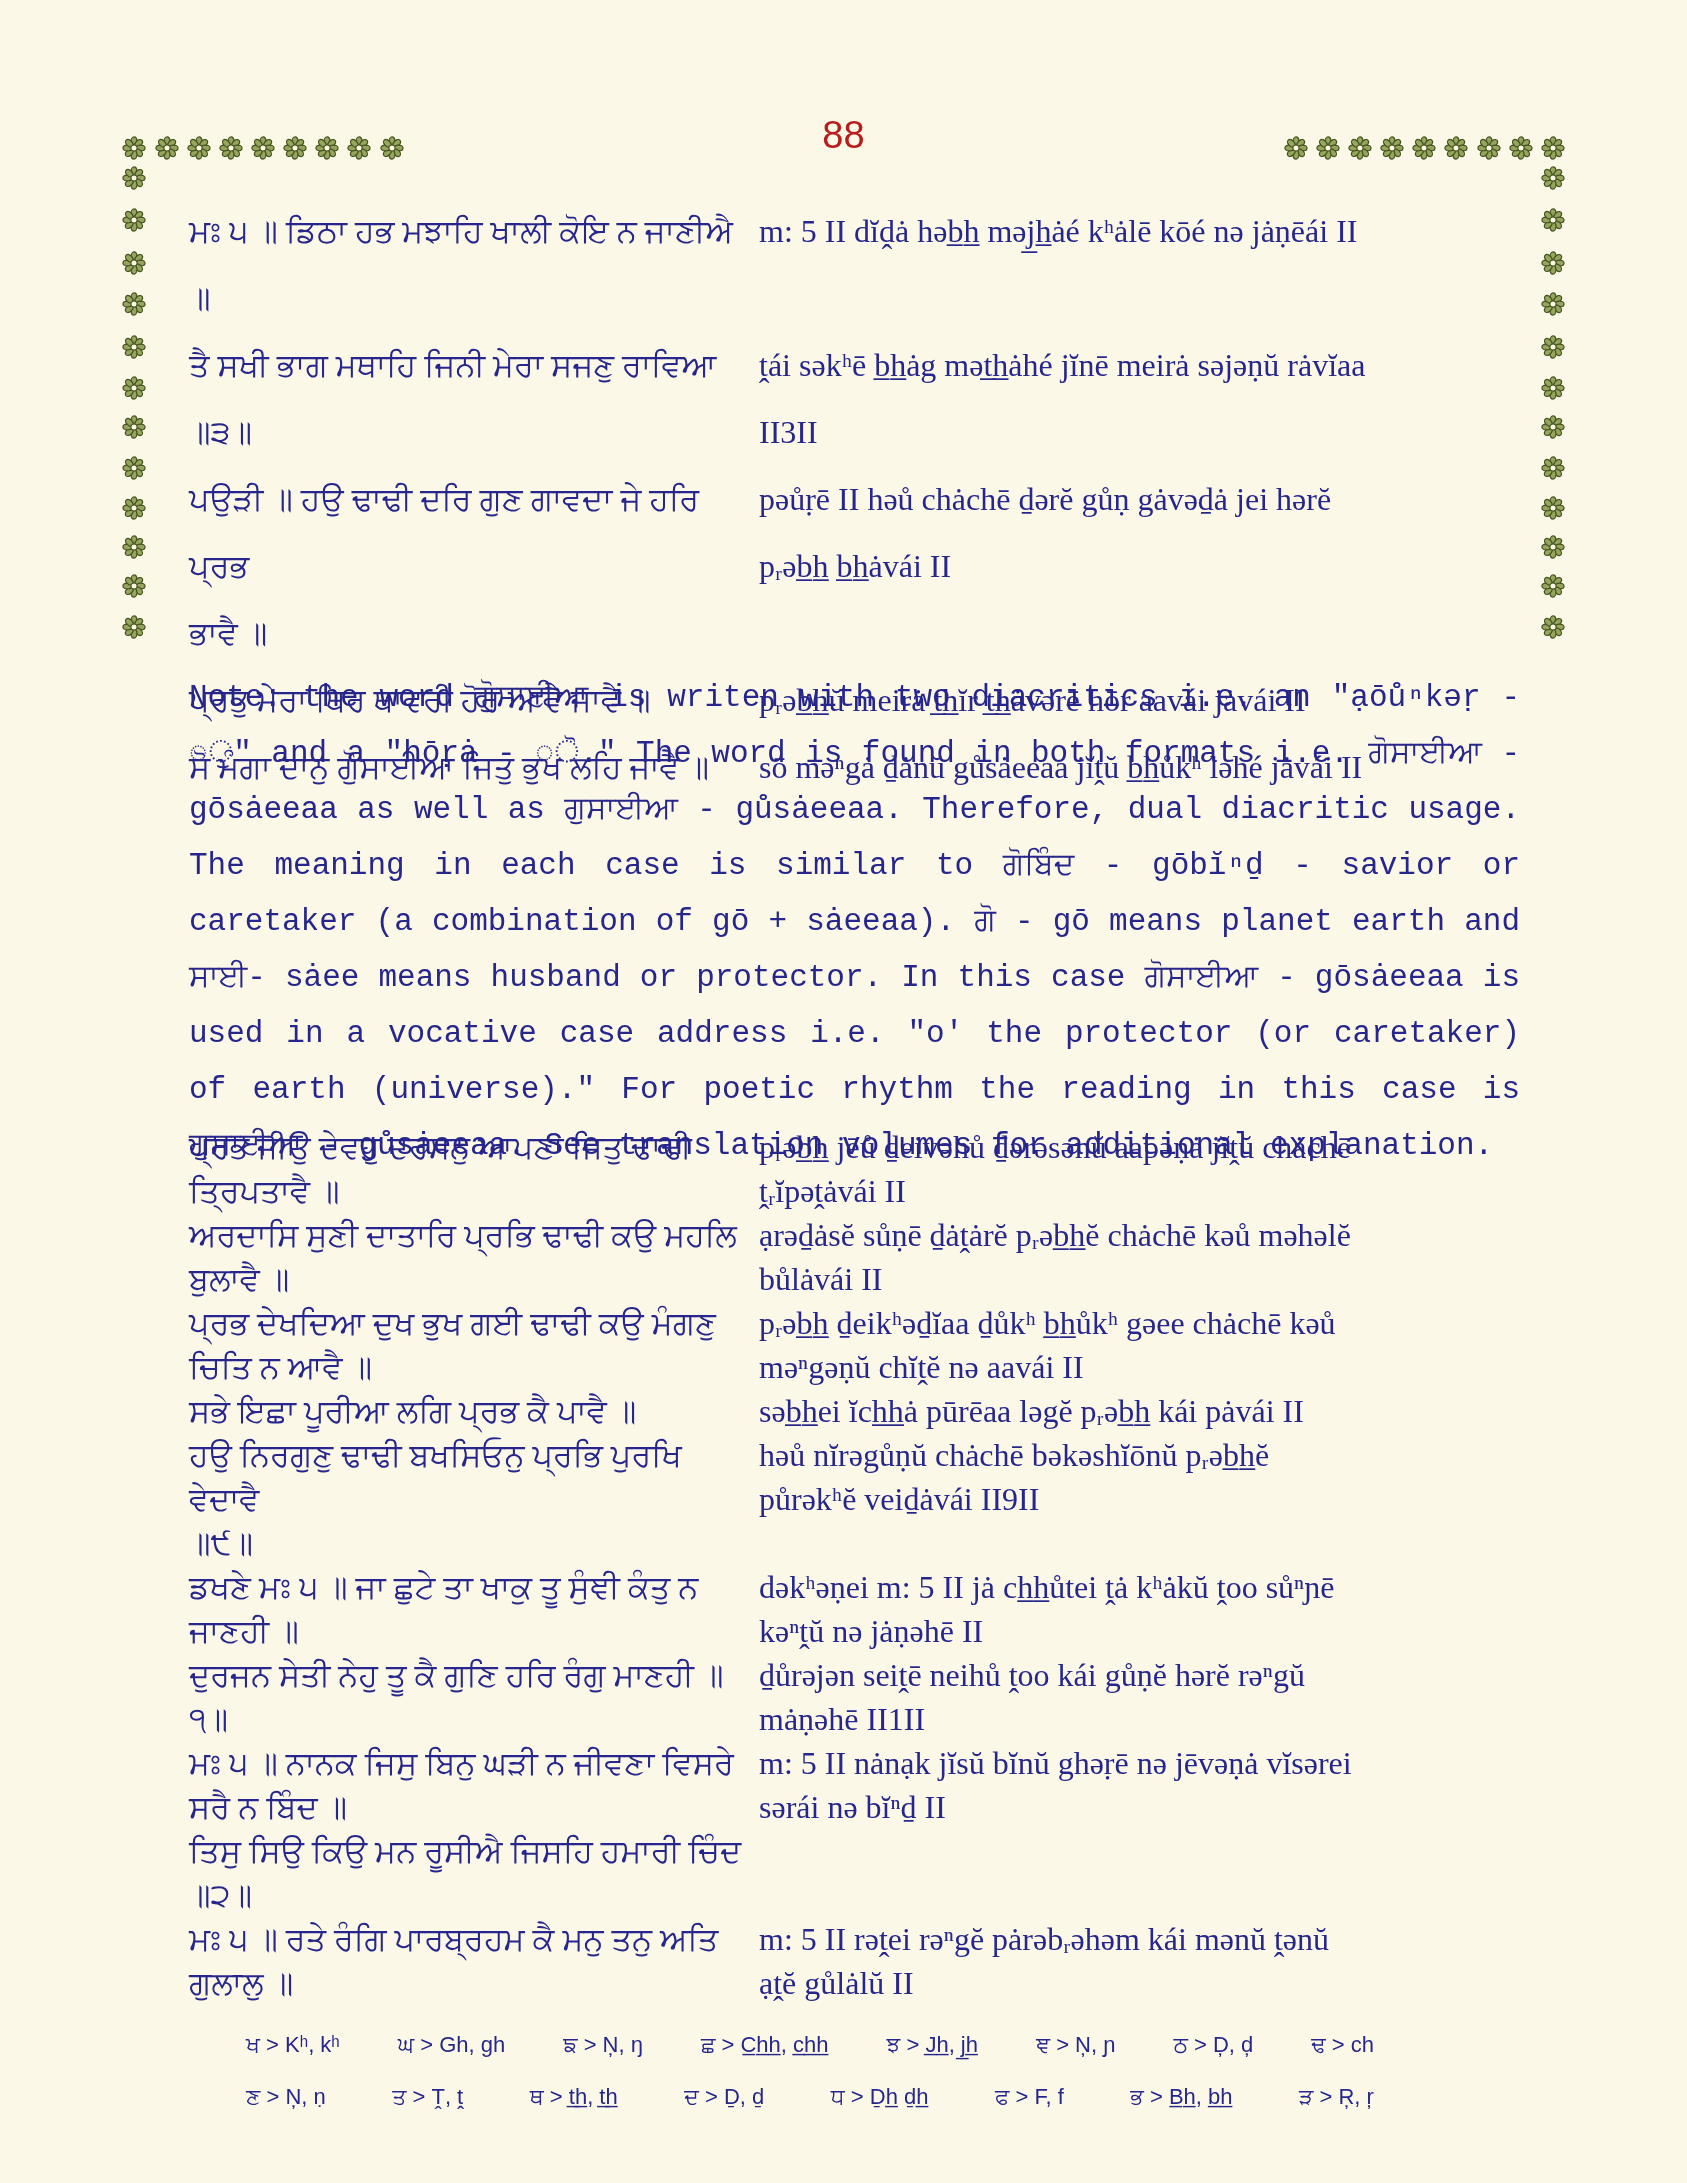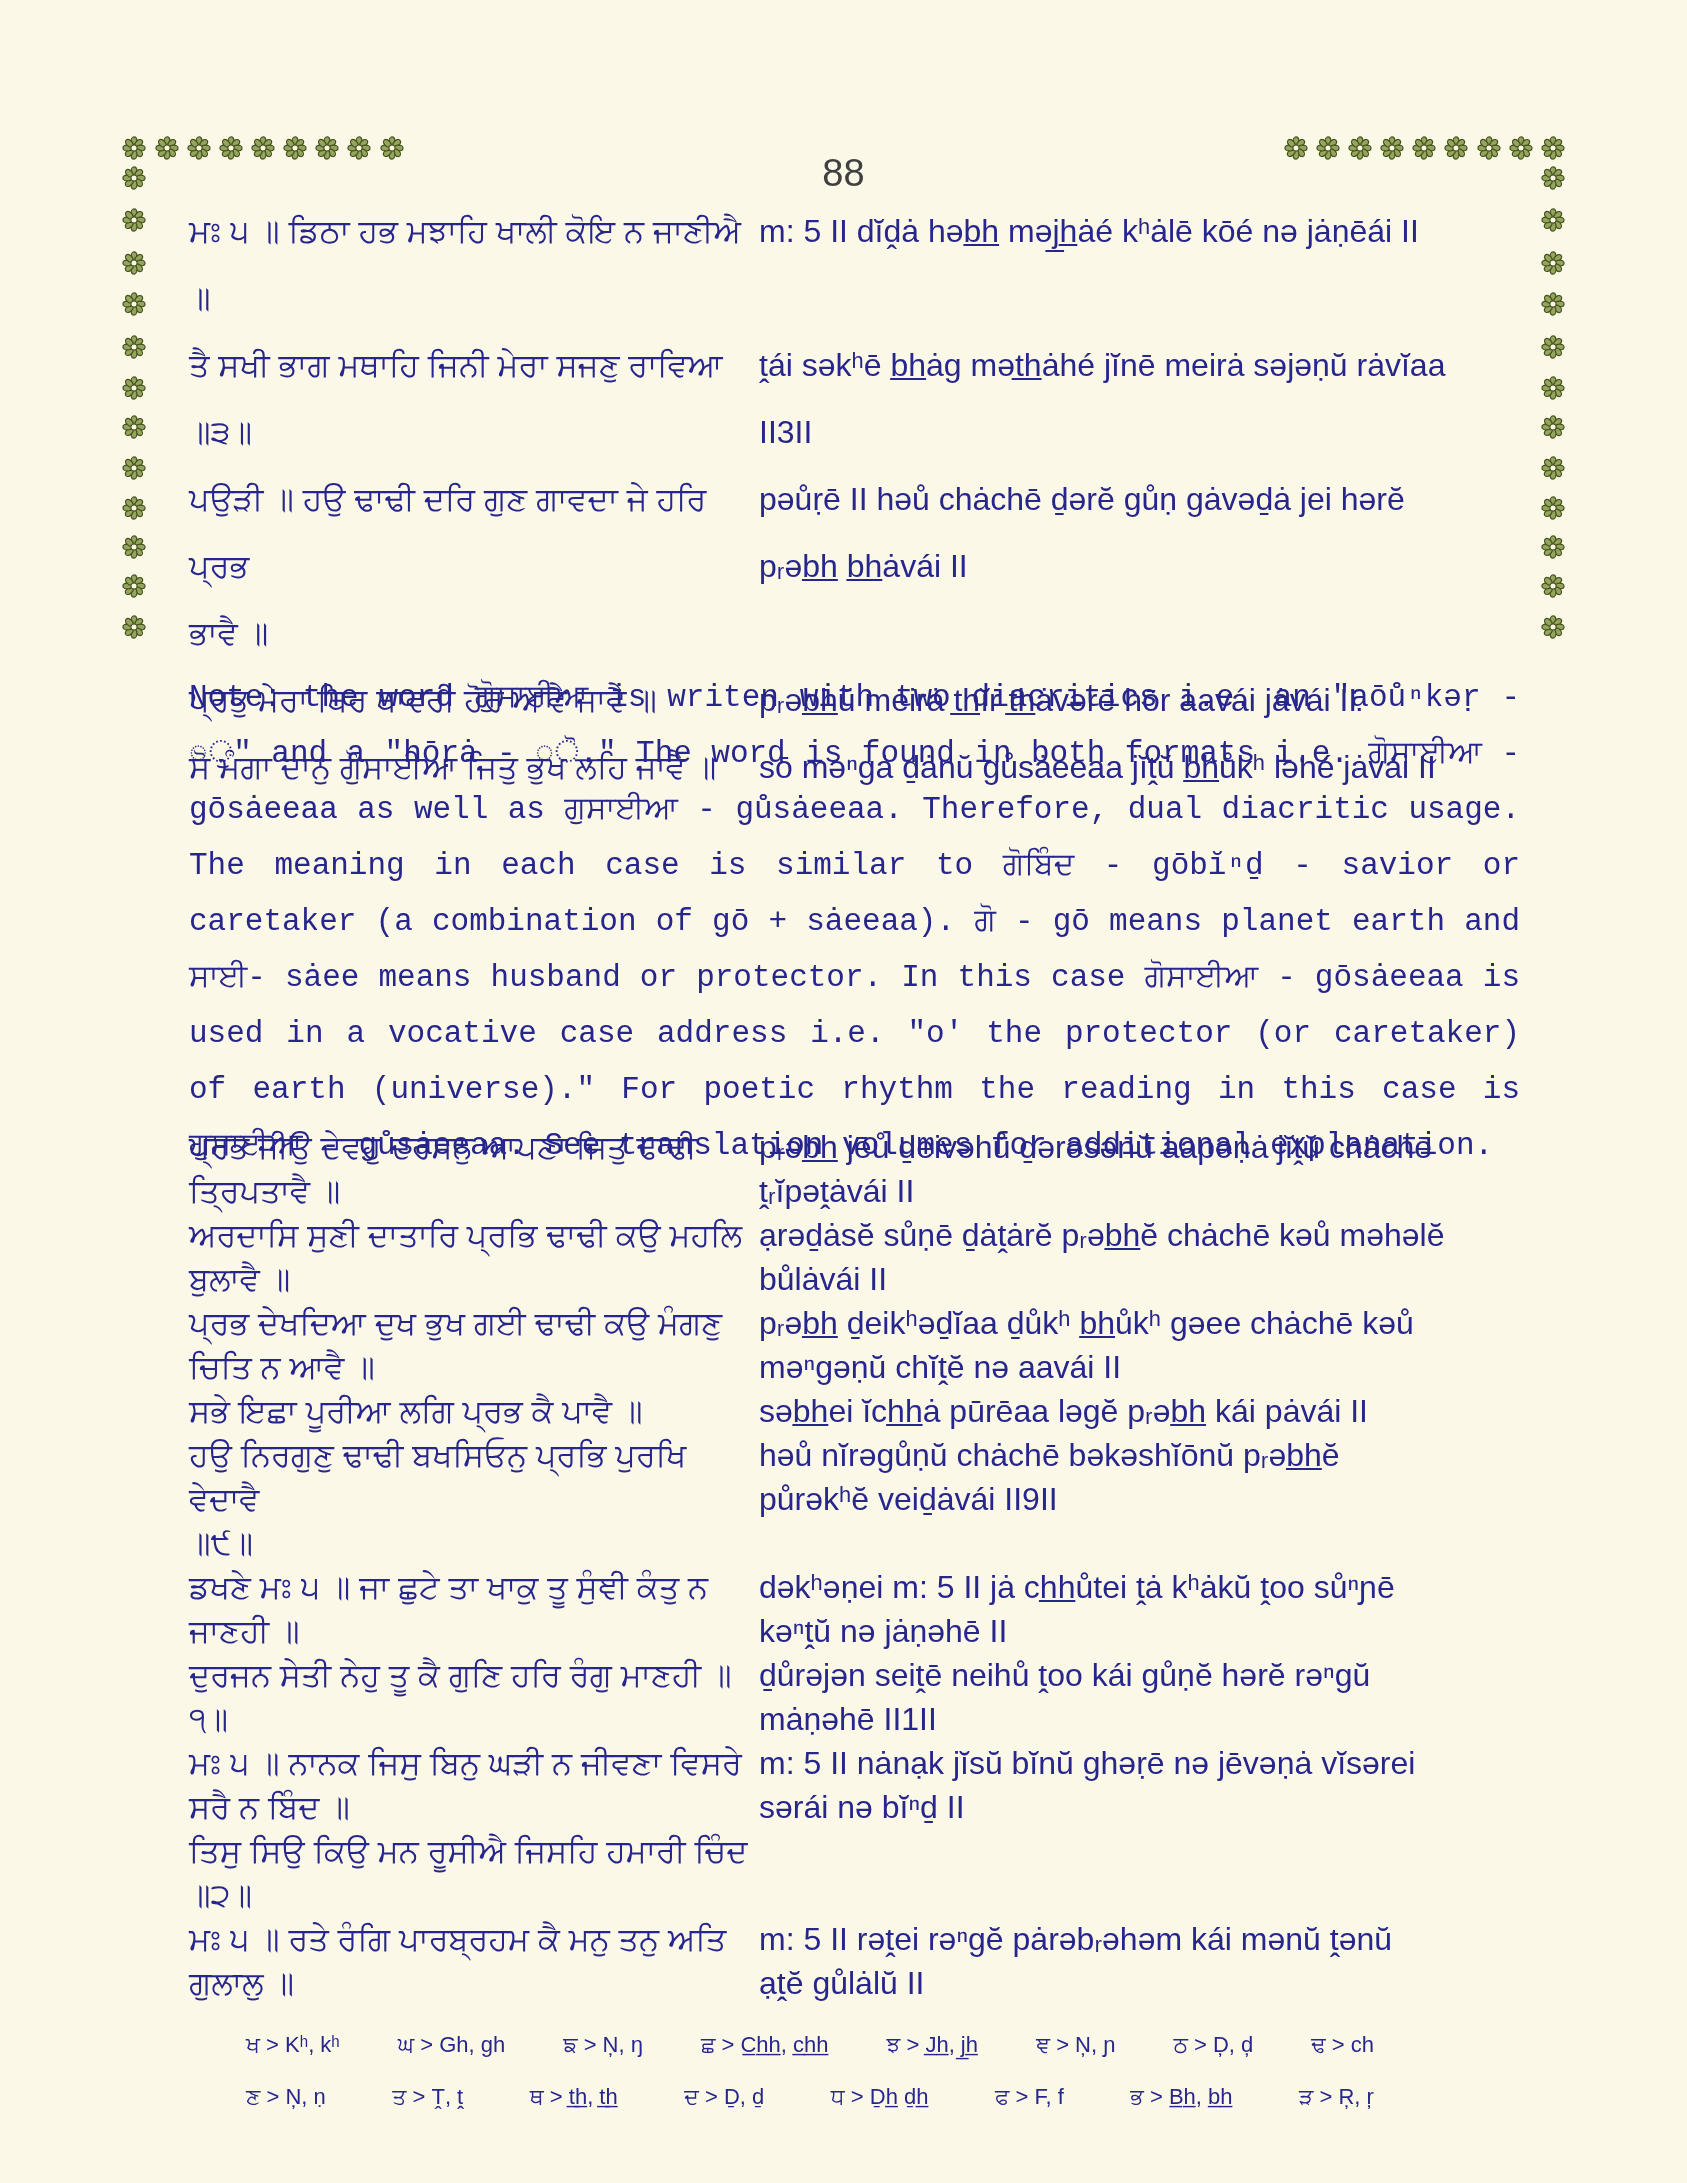--- a/index.html
+++ b/index.html
@@ -8,26 +8,25 @@
     background: #FCF8E8;
     font-family: "Liberation Sans", sans-serif;
     position: relative;
     overflow: hidden;
   }
   #page { position: absolute; inset: 0; }
   #page-number {
     position: absolute; top: 114px; left: 0; width: 100%;
     text-align: center;
     font-size: 38px; font-weight: 500;
-    color: #404040;
-    margin-top: 38px;
+    color: #b91c1c;
   }
   .flower { position: absolute; width: 24px; height: 24px; }
   
-  .vblock { position: absolute; left: 189px; width: 1330px; }
+  .vblock { position: absolute; left: 189px; width: 1330px; font-family: Liberation Serif, serif; }
   #block1 { top: 198px; }
   #block2 { top: 1125px; }
   .vrow { display: flex; align-items: flex-start; }
   .gcell {
     width: 561px; flex: 0 0 561px;
     font-size: 32px; color: #26268C;
     white-space: pre-line;
   }
   .tcell {
     flex: 1 1 auto; margin-left: 9px;

